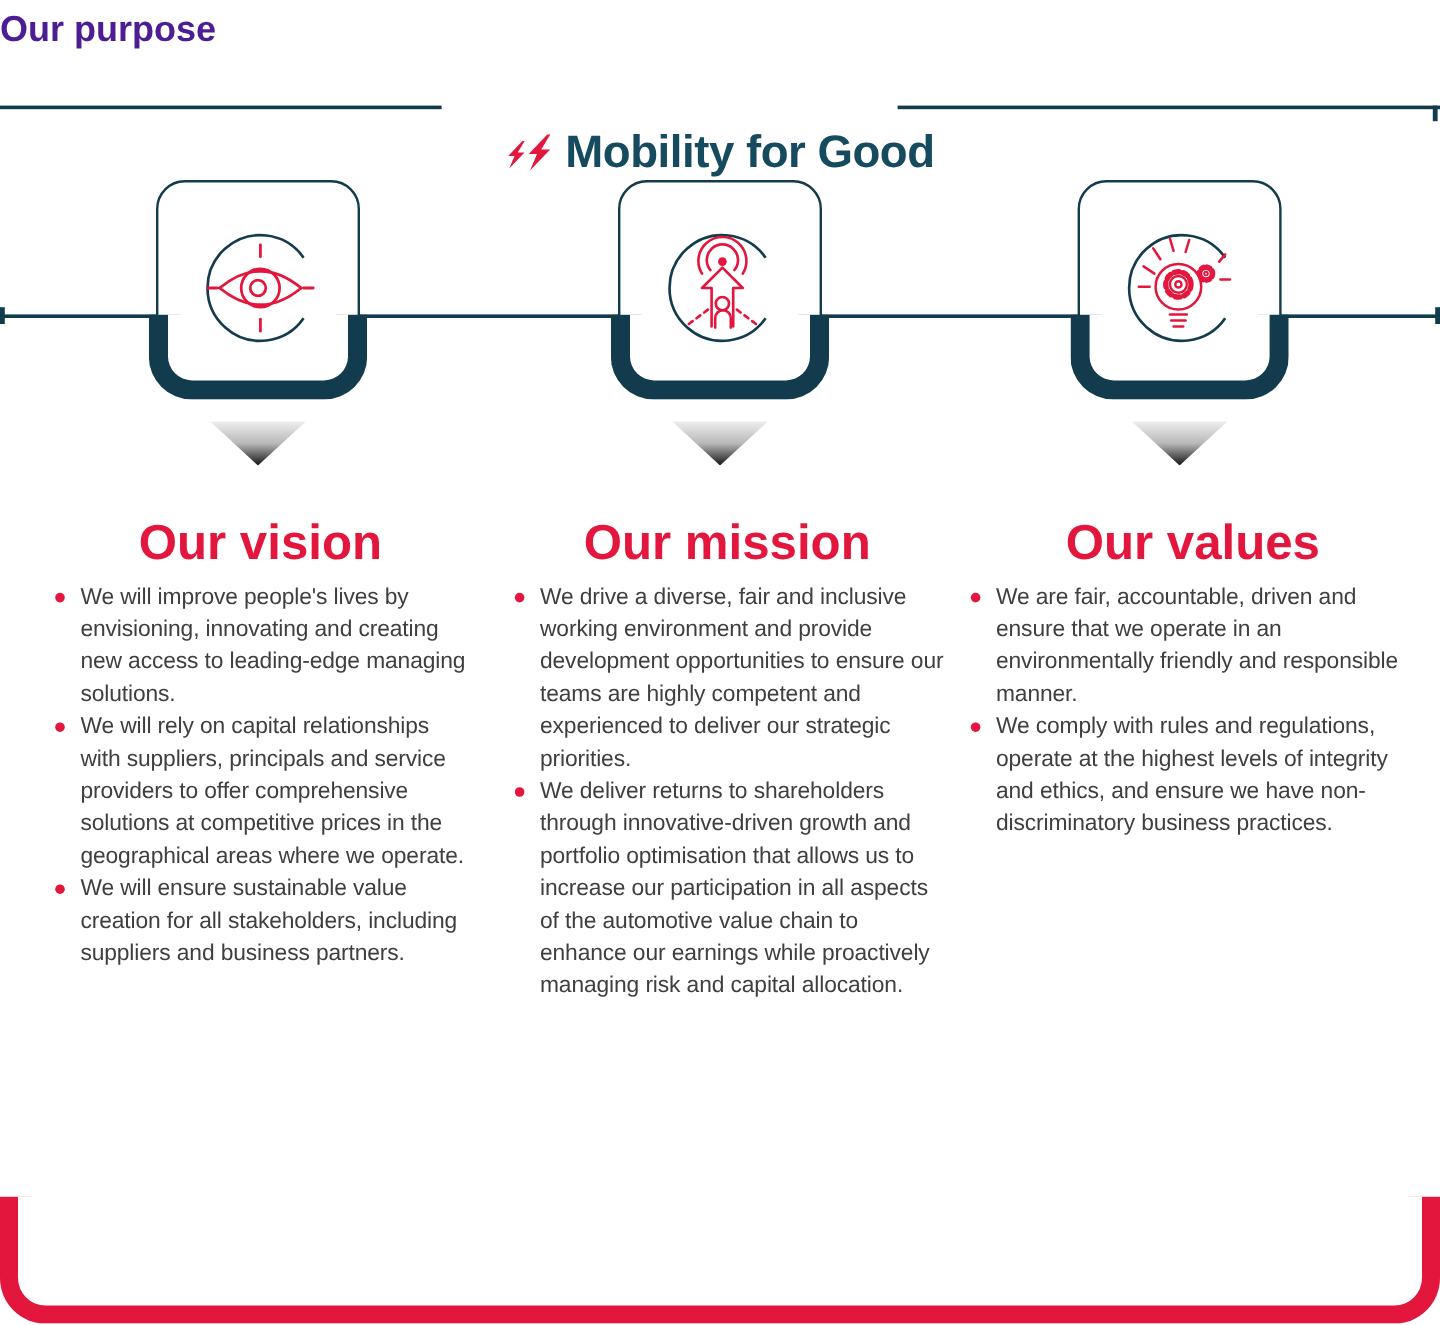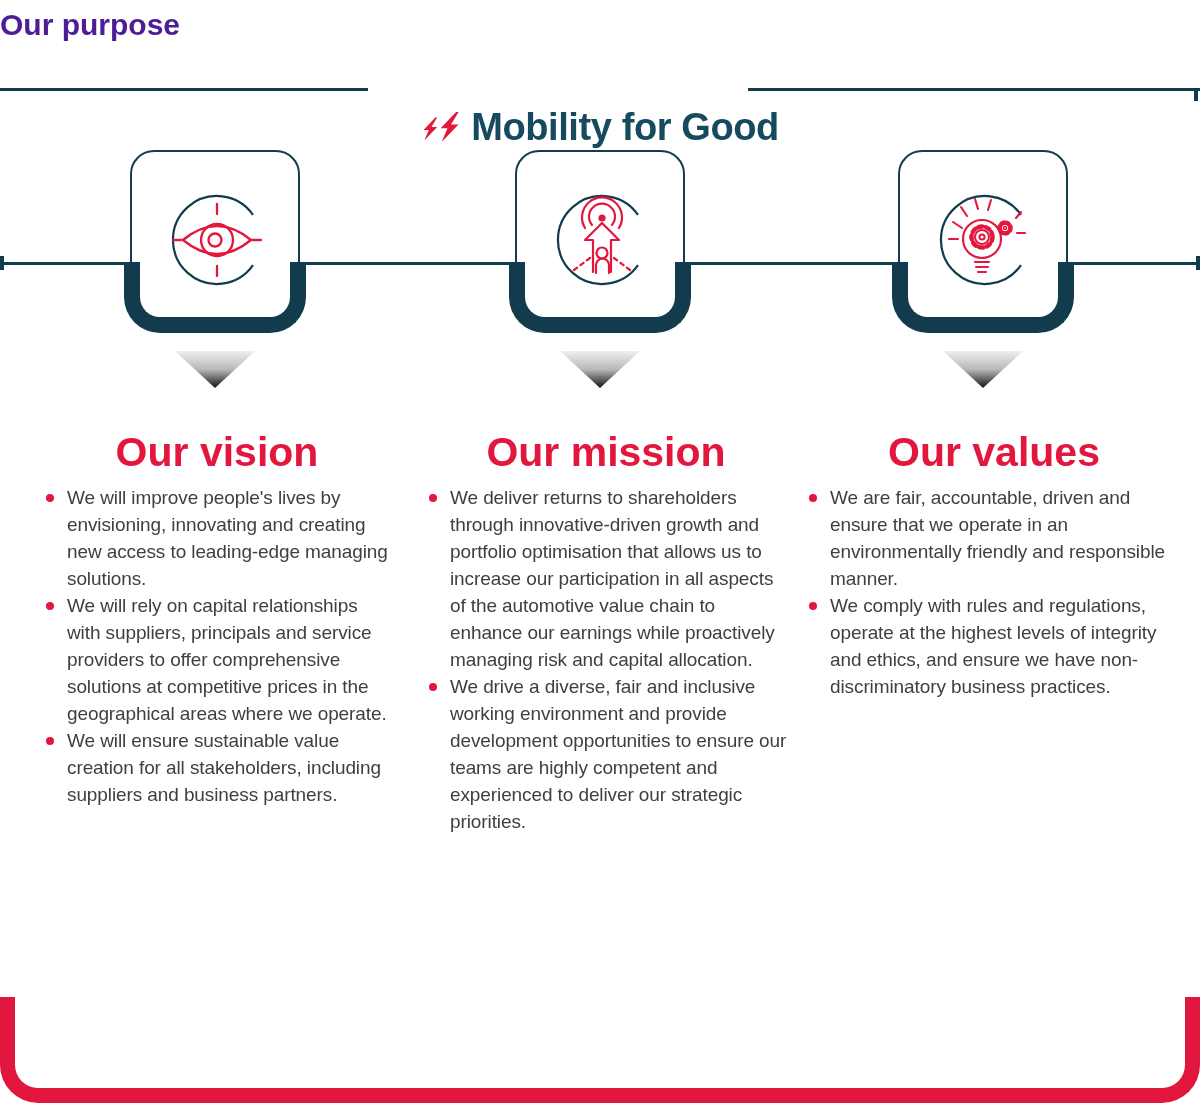--- a/index.html
+++ b/index.html
@@ -192,22 +192,22 @@
     <ul>
       <li>We will improve people's lives by envisioning, innovating and creating new access to leading-edge managing solutions.</li>
       <li>We will rely on capital relationships with suppliers, principals and service providers to offer comprehensive solutions at competitive prices in the geographical areas where we operate.</li>
       <li>We will ensure sustainable value creation for all stakeholders, including suppliers and business partners.</li>
     </ul>
   </div>
 
   <div class="col col-mission">
     <h2>Our mission</h2>
     <ul>
+      <li>We drive a diverse, fair and inclusive working environment and provide development opportunities to ensure our teams are highly competent and experienced to deliver our strategic priorities.</li>
       <li>We deliver returns to shareholders through innovative-driven growth and portfolio optimisation that allows us to increase our participation in all aspects of the automotive value chain to enhance our earnings while proactively managing risk and capital allocation.</li>
-      <li>We drive a diverse, fair and inclusive working environment and provide development opportunities to ensure our teams are highly competent and experienced to deliver our strategic priorities.</li>
     </ul>
   </div>
 
   <div class="col col-values">
     <h2>Our values</h2>
     <ul>
       <li>We are fair, accountable, driven and ensure that we operate in an environmentally friendly and responsible manner.</li>
       <li>We comply with rules and regulations, operate at the highest levels of integrity and ethics, and ensure we have non-discriminatory business practices.</li>
     </ul>
   </div>

